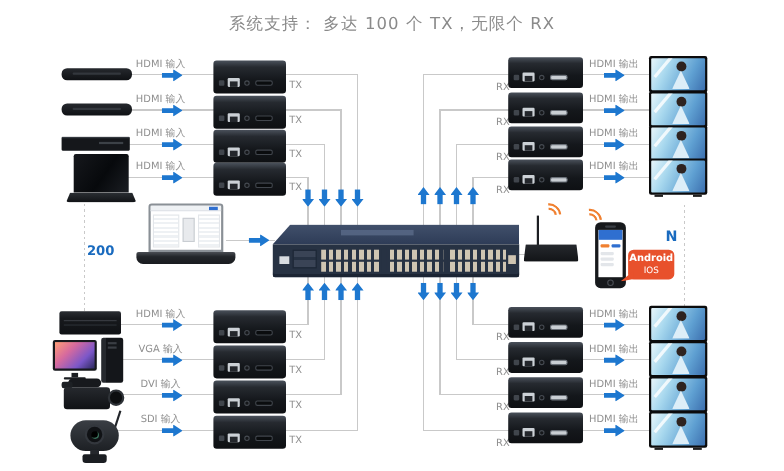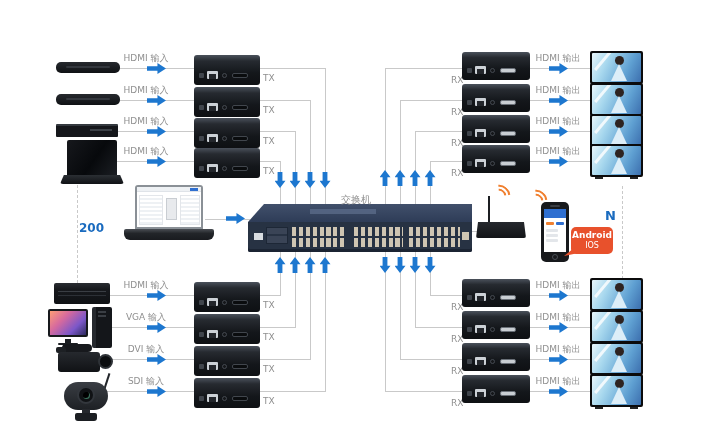--- a/index.html
+++ b/index.html
@@ -152,20 +152,21 @@
   <svg id="wires" width="713" height="428">
     <path class="cline" d="M95,68 H325 V212 M95,100 H310 V212 M95,131 H295 V212 M95,161 H280 V212"></path>
     <path class="cline" d="M640,68 H385 V212 M640,100 H400 V212 M640,131 H415 V212 M640,161 H430 V212"></path>
     <path class="cline" d="M280,248 V295 H95 M295,248 V327 H95 M310,248 V359 H95 M325,248 V391 H95"></path>
     <path class="cline" d="M430,248 V295 H640 M415,248 V327 H640 M400,248 V359 H640 M385,248 V391 H640"></path>
     <path class="cline" d="M205,219 H250 M468,231 H482"></path>
     <path class="cline dash" d="M77,180 V283"></path>
     <path class="cline dash" d="M622,186 V278"></path>
   </svg>
 
+  <div class="title">系统支持： 多达 100 个 TX，无限个 RX</div>
 
   <div class="row" style="top:68px">
     <div class="dev player"></div>
     <span class="in-label">HDMI 输入</span>
     <div class="ha in"></div>
     <div class="ubox">
         <i class="p1"></i>
         <i class="p2"></i>
         <i class="p3"></i>
         <i class="p4"></i>
@@ -456,21 +457,20 @@
     <div class="sw-front">
       <i class="console"></i>
         <i class="sfp"></i>
       <div class="ports r1"></div>
         <div class="ports r2"></div>
       <i class="gap g1"></i>
         <i class="gap g2"></i>
         <i class="rport"></i>
     </div>
   </div>
-  <span class="sw-label">交换机</span>
 
   <div class="router">
     <i class="ant"></i>
       <i class="rbody"></i>
     <span class="wifi"></span>
   </div>
 
   <div class="phone">
     <i class="pscreen">
         <i class="phead"></i>

